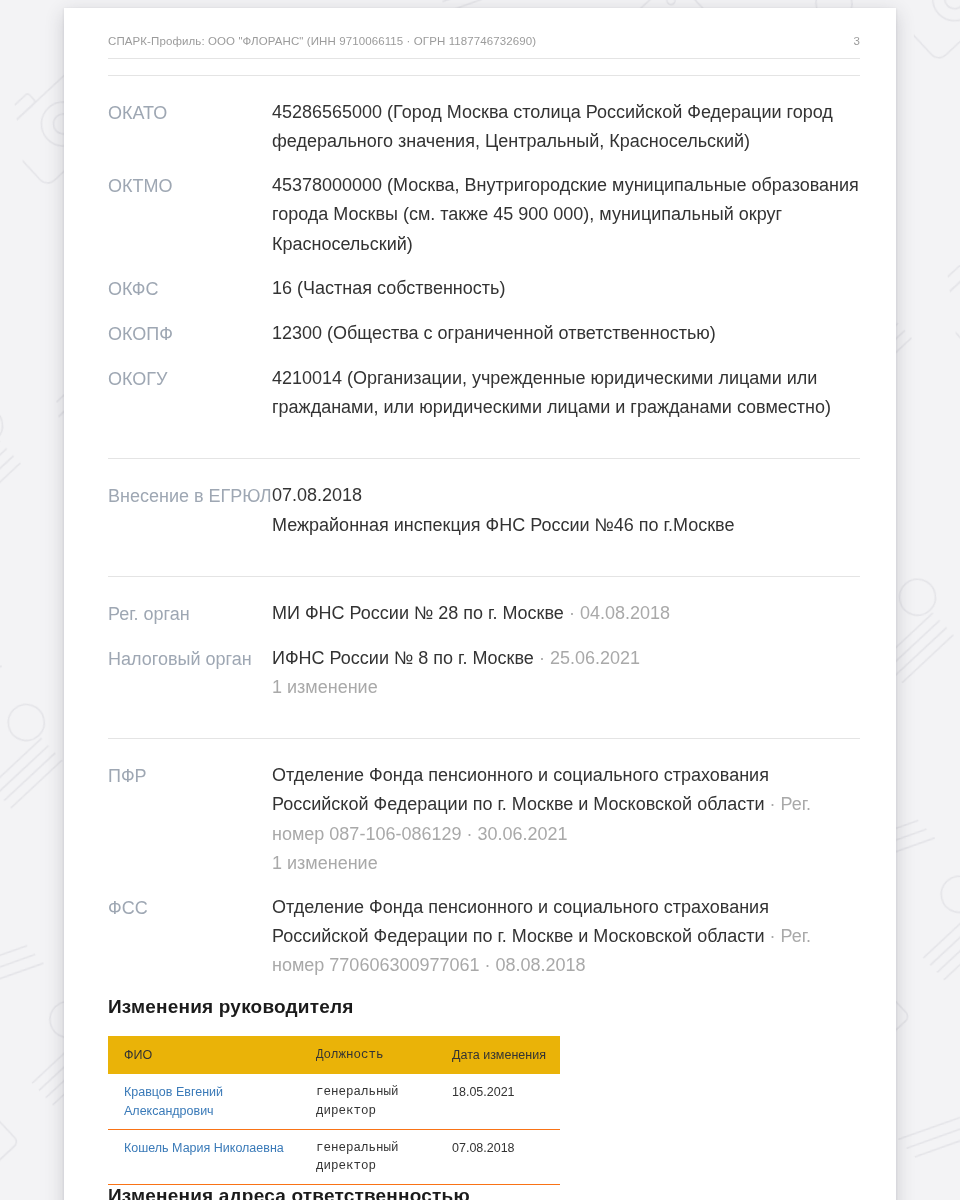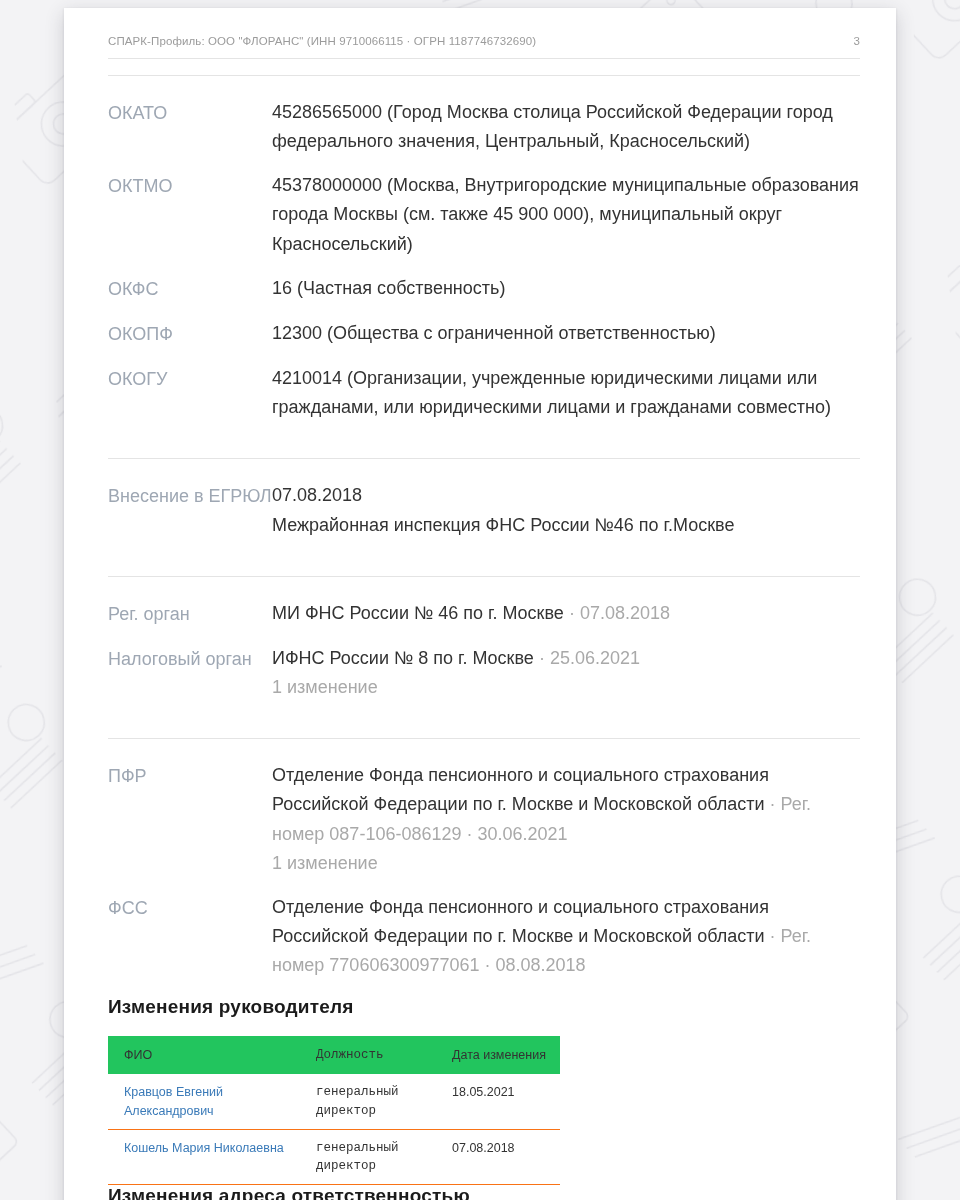--- a/index.html
+++ b/index.html
@@ -44,21 +44,21 @@
   
   .h-section {
     font-size:19px; font-weight:700; color:#1b1b1b; letter-spacing:.2px;
   }
 
   
   .tbl { margin-top:18px; font-size:12.5px; color:#333333; }
   .tbl-leaders { width:452px; }
   .tbl-address { width:100%; }
   .trow { display:flex; align-items:flex-start; border-bottom:1px solid #f97316; }
-  .trow.head { background:#22c55e; border-bottom:none; }
+  .trow.head { background:#eab308; border-bottom:none; }
   .trow > div { padding:9px 0 9px 16px; line-height:1.45; }
   .trow.head > div { padding-top:10px; padding-bottom:10px; }
   .c-name { width:192px; flex:none; }
   .c-pos  { width:136px; flex:none;font-family:Liberation Mono, monospace; }
   .c-date { flex:1; }
   .c-addr { flex:1; padding-right:26px !important; }
   .c-egrul { width:68px; flex:none; padding-left:0 !important; }
   .c-last  { width:96px; flex:none; padding-left:14px !important; }
   .link { color:#3a7ab8; text-decoration:none; cursor:pointer; }
 </style>
@@ -127,22 +127,22 @@
       </div>
     </div>
   </div>
 
   <div class="rule rule-section"></div>
 
   <div class="section">
     <div class="frow">
       <div class="lbl">Рег. орган</div>
       <div class="val">
-        <span>МИ ФНС России № 46 по г. Москве</span>
-        <span class="meta">· 07.08.2018</span>
+        <span>МИ ФНС России № 28 по г. Москве</span>
+        <span class="meta">· 04.08.2018</span>
         
       </div>
     </div>
     <div class="frow">
       <div class="lbl">Налоговый орган</div>
       <div class="val">
         <span>ИФНС России № 8 по г. Москве</span>
         <span class="meta">· 25.06.2021</span>
         <div class="note">1 изменение</div>
       </div>

